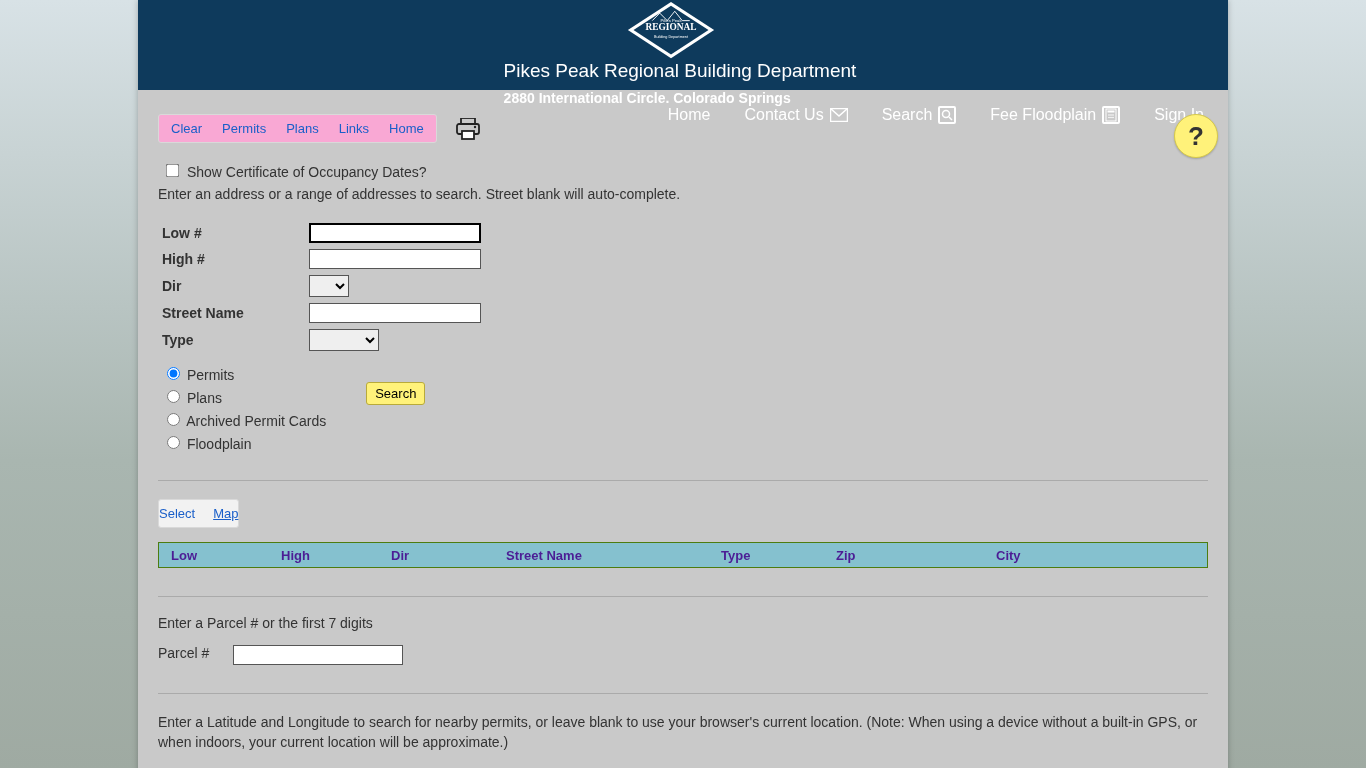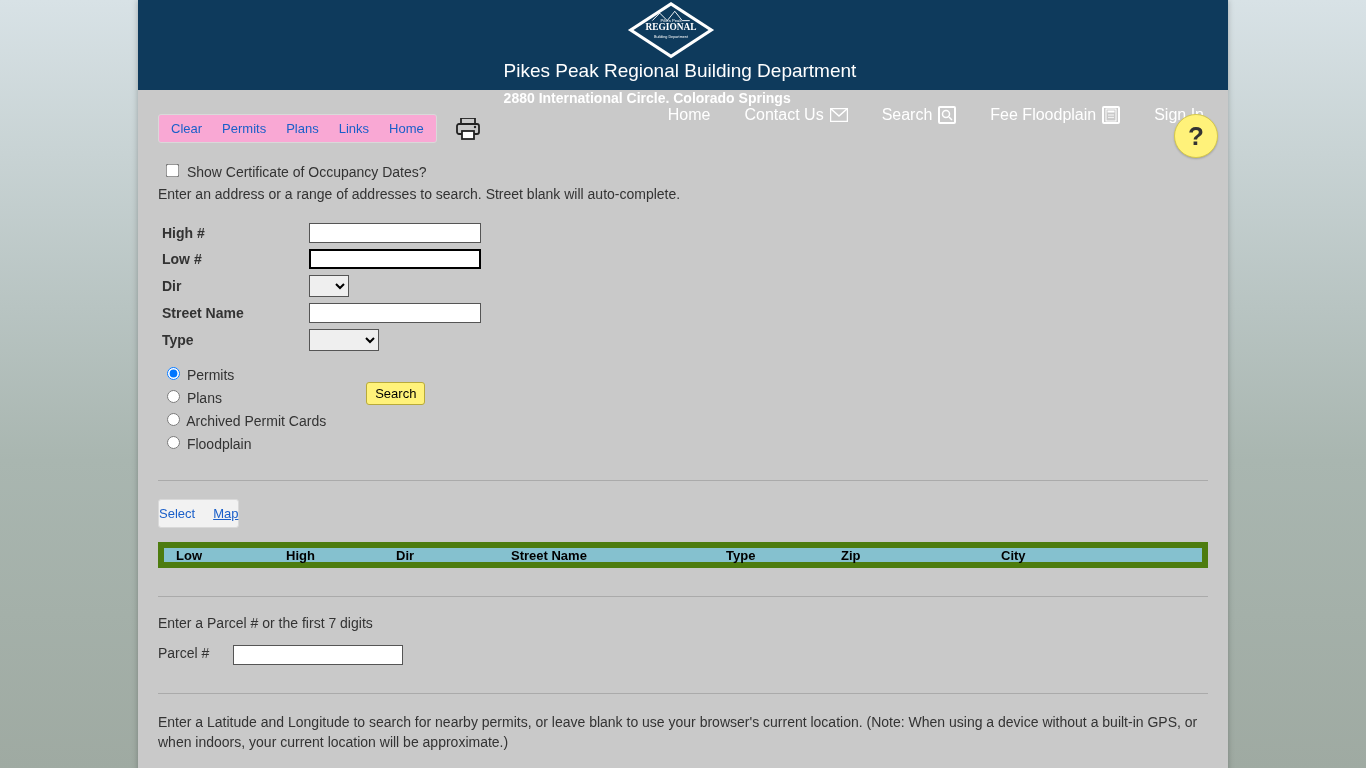--- a/index.html
+++ b/index.html
@@ -81,24 +81,24 @@
   hr.sep { border:none; border-top:1px solid #aaa; margin:28px 0 18px 0;}
   
   .mini-toolbar {
     background:#f2f2f2; border:1px solid #d9d9d9; border-radius:3px;
     display:inline-flex; gap:18px; padding:6px 0; margin-bottom:14px;
   }
   .mini-toolbar .tb-link.underline{ text-decoration:underline;}
   
   .results-head {
     background:#85c1cf;
-    border:6px solid #4d7c0f;
+    border:1px solid #4d7c0f;
     height:26px;
     display:flex; align-items:center;
-    font-weight:bold; font-size:13px; color:#000000;
+    font-weight:bold; font-size:13px; color:#4c1d95;
   }
   .rh { padding-left:12px;}
   .rh.low{flex:0 0 110px;} .rh.high{flex:0 0 110px;} .rh.dir{flex:0 0 115px;}
   .rh.street{flex:0 0 215px;} .rh.type{flex:0 0 115px;} .rh.zip{flex:0 0 160px;}
   .rh.city{flex:1 1 auto;}
   
   .sect-text { font-size:14px; margin:10px 0 14px 0;}
   .parcel-row { display:flex; align-items:flex-start; gap:24px; font-size:14px; font-weight:500;}
   .parcel-row input{ width:170px; height:20px; border:1px solid #555; padding:1px 3px;}
   .btn-row { margin-top:14px;}
@@ -194,26 +194,26 @@
         <input type="checkbox" style="">
         <span>Show Certificate of Occupancy Dates?</span>
       </label>
     </div>
 
     <div class="intro">Enter an address or a range of addresses to search. Street blank will auto-complete.</div>
 
     <table class="form-table">
       <tbody>
           <tr>
+        <td class="lbl">Low #</td>
+        <td class="inp"><input type="text" class="low" style=""></td>
+      </tr>
+      <tr>
         <td class="lbl">High #</td>
         <td class="inp"><input type="text" style=""></td>
-      </tr>
-      <tr>
-        <td class="lbl">Low #</td>
-        <td class="inp"><input type="text" class="low" style=""></td>
       </tr>
       <tr>
         <td class="lbl">Dir</td>
         <td class="inp"><select style="width:40px"><option></option></select></td>
       </tr>
       <tr>
         <td class="lbl">Street Name</td>
         <td class="inp"><input type="text" style=""></td>
       </tr>
       <tr>

